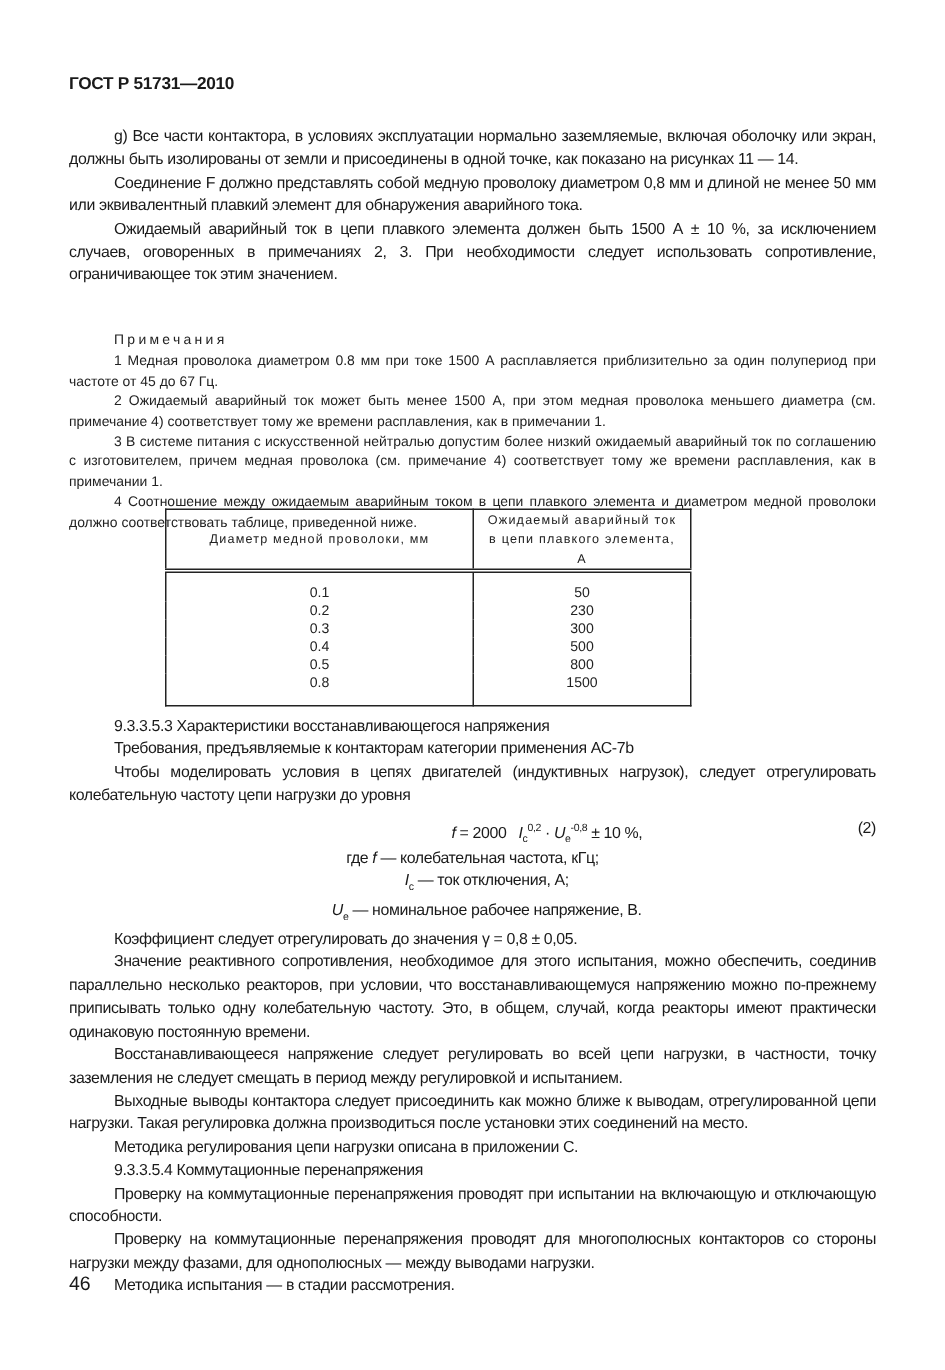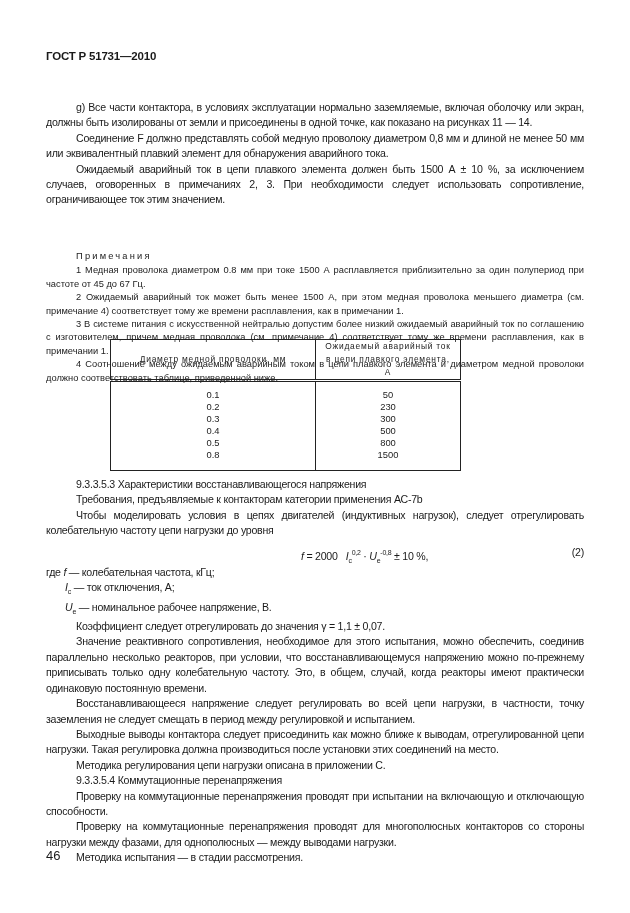--- a/index.html
+++ b/index.html
@@ -6,44 +6,44 @@
   body {
     width: 630px; height: 913px; position: relative; overflow: hidden;
     font-family: "Liberation Sans", sans-serif; color: #1a1a1a;
   }
   .page-header {
     position: absolute; left: 46px; top: 50px;
     font-weight: bold; font-size: 11.5px; letter-spacing: -0.2px;
   }
   .body-text {
     position: absolute; left: 46px; width: 538px;
-    font-size: 10.6px; line-height: 15.4px; letter-spacing: -0.25px; margin-top: 16px;
+    font-size: 10.6px; line-height: 15.4px; letter-spacing: -0.25px;
   }
   .p { margin: 0; text-align: justify; }
   .indent { text-indent: 30px; }
   .notes { position: absolute; left: 46px; width: 538px; top: 220px;
-    font-size: 9.3px; line-height: 13.4px; color: #222; margin-top: 30px; }
+    font-size: 9.3px; line-height: 13.4px; color: #222; }
   .notes-title { margin: 0 0 1px 30px; letter-spacing: 2.2px; }
   .table-wrap { position: absolute; left: 110px; top: 339px; width: 409px; }
   table { border-collapse: collapse; width: 351px; font-size: 9.4px; color: #222; }
   th { font-weight: normal; letter-spacing: 0.8px; font-size: 8.4px; height: 31px;
        border: 1.3px solid #222; border-bottom: 3px double #222; padding: 0 6px; text-align: center; line-height: 13px; }
   td { text-align: center; border-left: 1.3px solid #222; border-right: 1.3px solid #222;
        line-height: 12px; padding: 0; }
   tr.first td { padding-top: 7px; }
   tr.last td { padding-bottom: 9px; border-bottom: 1.3px solid #222; }
   td.c1 { width: 204px; }
   .section { position: absolute; left: 46px; width: 538px; top: 477px;
     font-size: 10.6px; line-height: 15.4px; letter-spacing: -0.25px; }
   .formula { position: relative; height: 24px; margin-top: 2px; }
   .formula-body { position: absolute; left: 255px; top: 4px; }
   .formula-num { position: absolute; right: 0; top: 4px; }
   .i { font-style: italic; }
   sup, sub { font-size: 7px; }
-  .where { margin-left: 0; }
+  .where { margin-left: 0; text-align: center; }
   .where-item { margin-left: 19px; }
   .page-number { position: absolute; left: 46px; top: 848px; font-size: 13px; }
 </style>
 </head>
 <body>
 
 <div class="page-header">ГОСТ Р 51731—2010</div>
 
 <div class="body-text" style="top:84px;">
   <p class="p indent">g) Все части контактора, в условиях эксплуатации нормально заземляемые, включая оболочку или экран, должны быть изолированы от земли и присоединены в одной точке, как показано на рисунках 11 — 14.</p>
@@ -105,21 +105,21 @@
     <span class="formula-body"><span class="i">f</span><span style="white-space:pre"> = 2000   </span><span class="i">I</span><sub>c</sub><sup>0,2</sup><span style="white-space:pre"> · </span><span class="i">U</span><sub>e</sub><sup>-0,8</sup><span> ± 10 %,</span></span>
     <span class="formula-num">(2)</span>
   </div>
 
   <div class="where">
     <div><span style="white-space:pre">где </span><span class="i">f</span><span> — колебательная частота, кГц;</span></div>
     <div class="where-item"><span class="i">I</span><sub>c</sub><span> — ток отключения, А;</span></div>
     <div class="where-item"><span class="i">U</span><sub>e</sub><span> — номинальное рабочее напряжение, В.</span></div>
   </div>
 
-  <p class="p indent">Коэффициент  следует отрегулировать до значения γ = 1,1 ± 0,07.</p>
+  <p class="p indent">Коэффициент  следует отрегулировать до значения γ = 0,8 ± 0,05.</p>
   <p class="p indent">Значение реактивного сопротивления, необходимое для этого испытания, можно обеспечить, соединив параллельно несколько реакторов, при условии, что восстанавливающемуся напряжению можно по-прежнему приписывать  только одну колебательную частоту. Это, в общем, случай, когда реакторы имеют практически одинаковую постоянную времени.</p>
   <p class="p indent">Восстанавливающееся напряжение следует регулировать во всей цепи нагрузки, в частности, точку заземления не следует смещать в период между регулировкой и испытанием.</p>
   <p class="p indent">Выходные выводы контактора следует присоединить как можно ближе к выводам, отрегулированной цепи нагрузки. Такая регулировка должна производиться после установки этих соединений на место.</p>
   <p class="p indent">Методика регулирования цепи нагрузки описана в приложении С.</p>
   <p class="p indent">9.3.3.5.4 Коммутационные перенапряжения</p>
   <p class="p indent">Проверку на коммутационные перенапряжения проводят при испытании на включающую и отключающую способности.</p>
   <p class="p indent">Проверку на коммутационные перенапряжения проводят для многополюсных контакторов со стороны нагрузки между фазами,  для однополюсных — между выводами нагрузки.</p>
   <p class="p indent">Методика испытания — в стадии рассмотрения.</p>
 </div>
 

